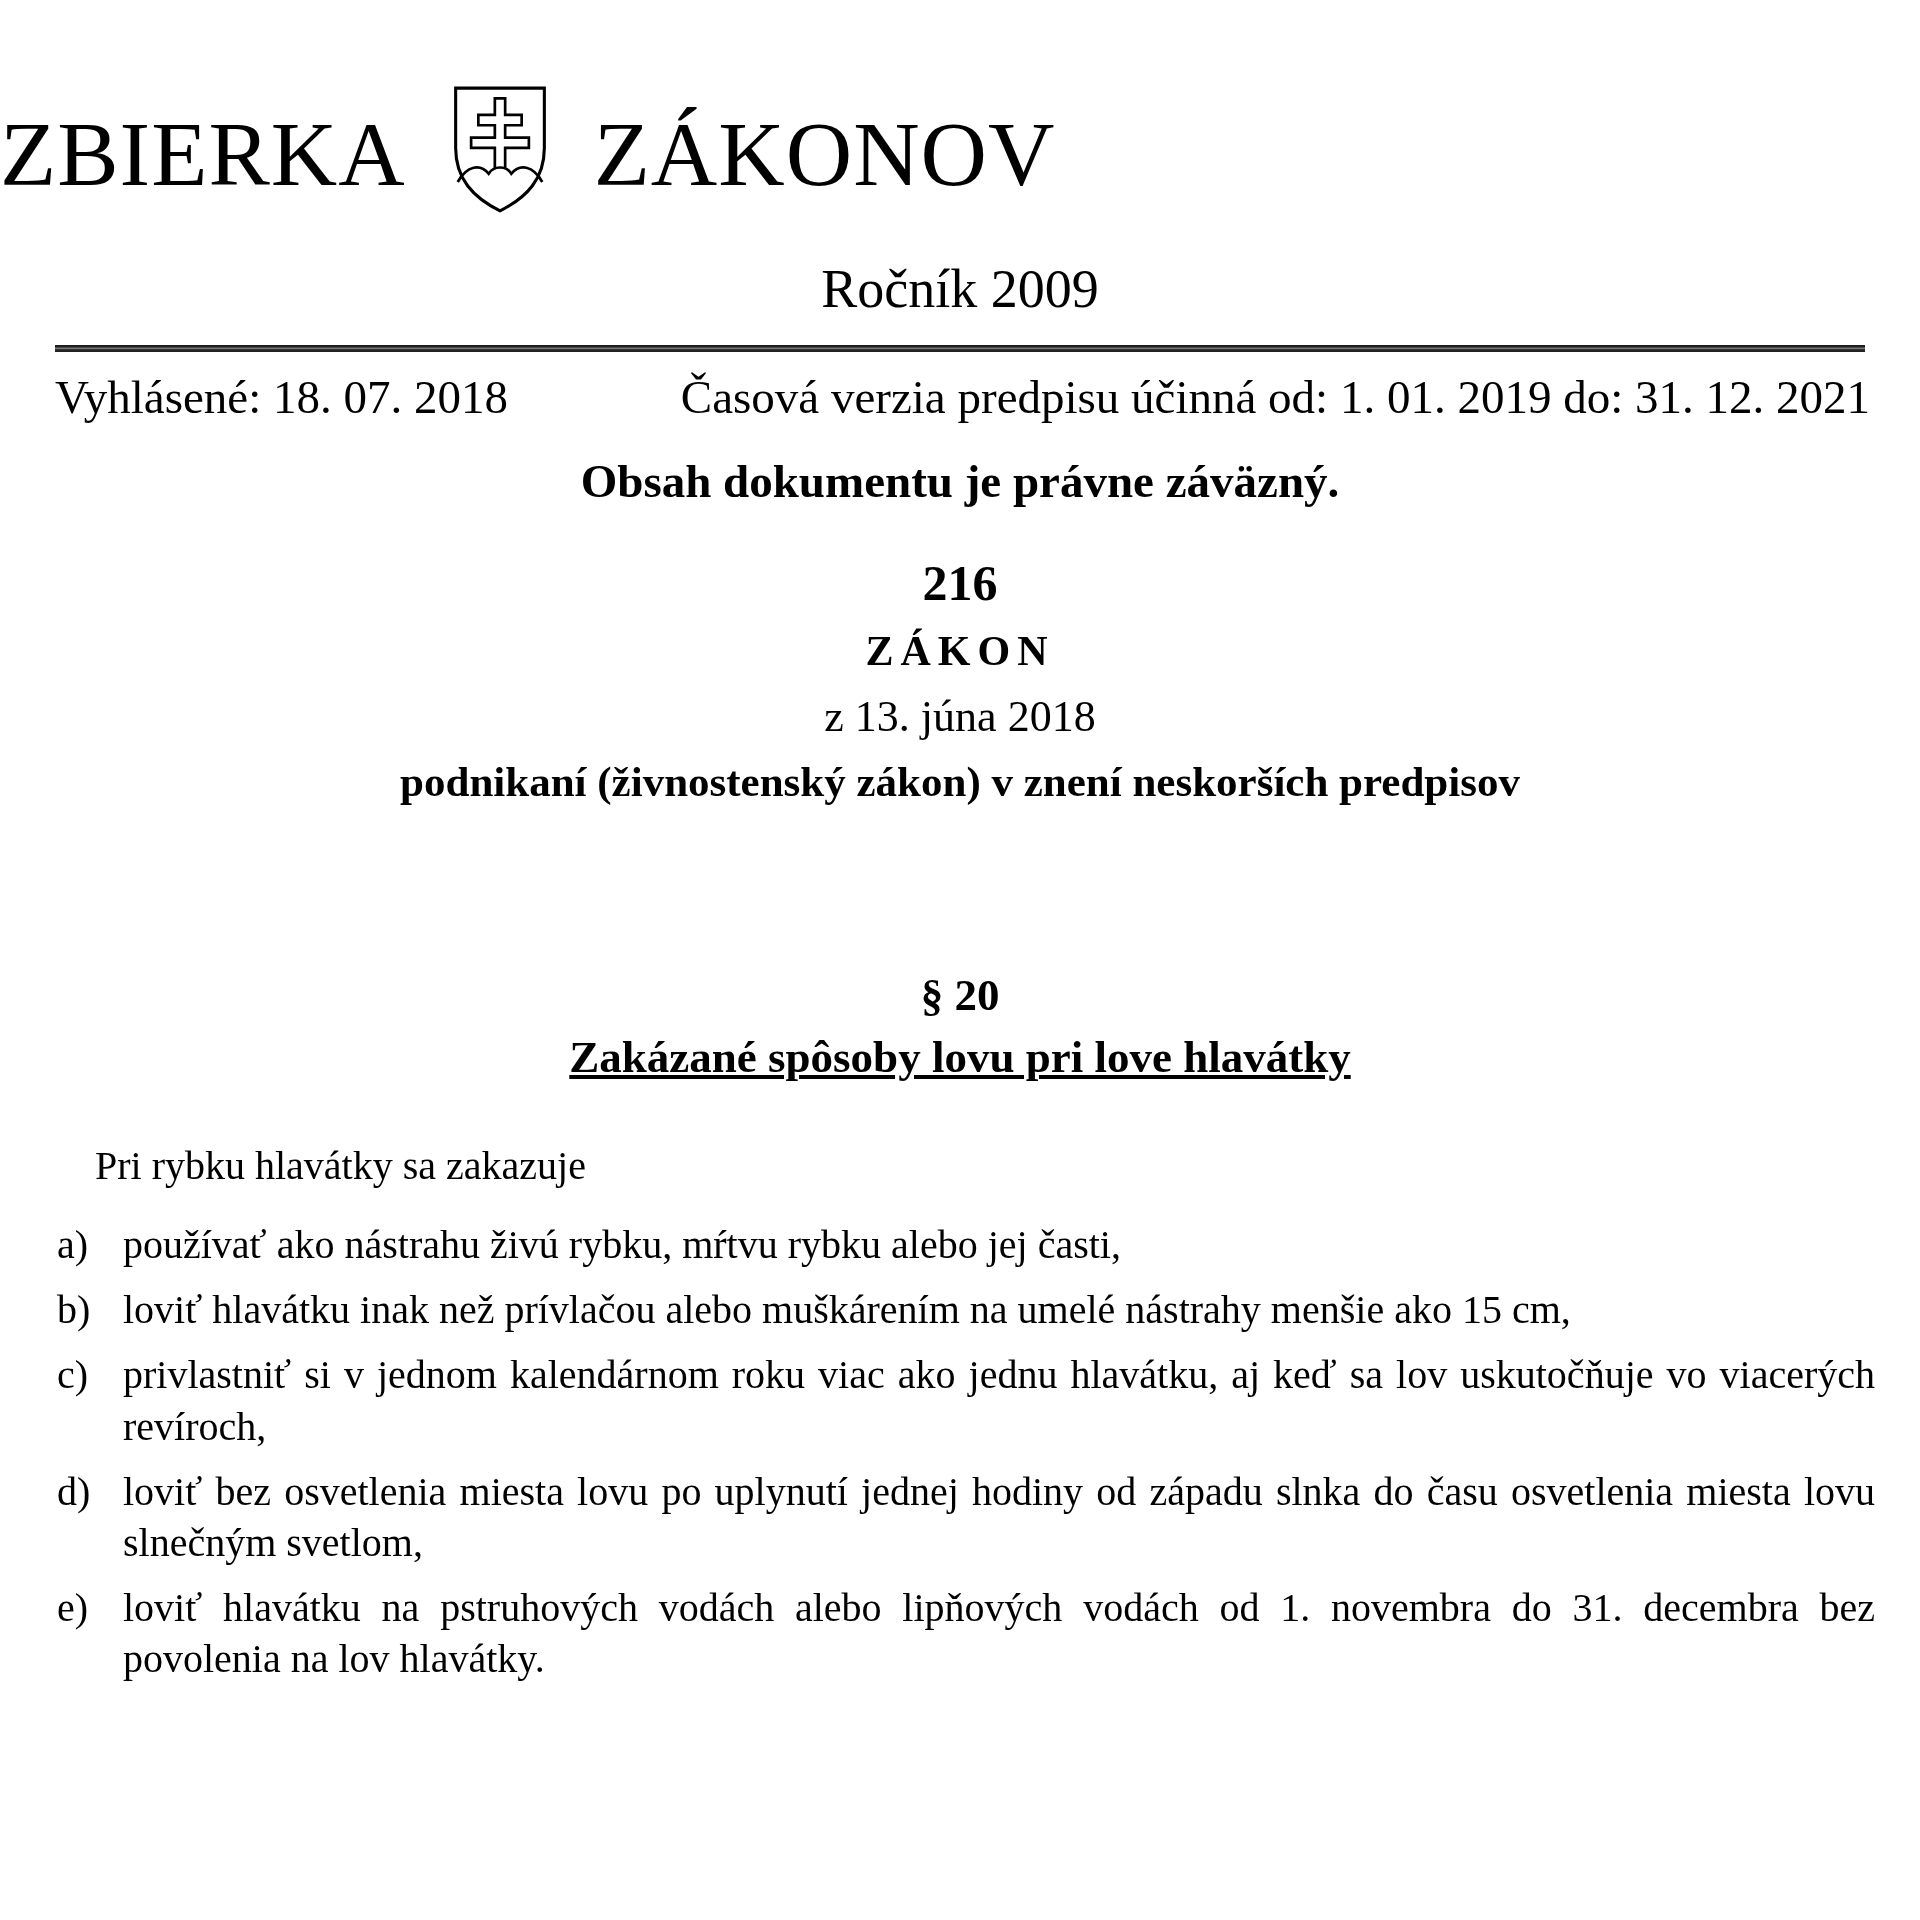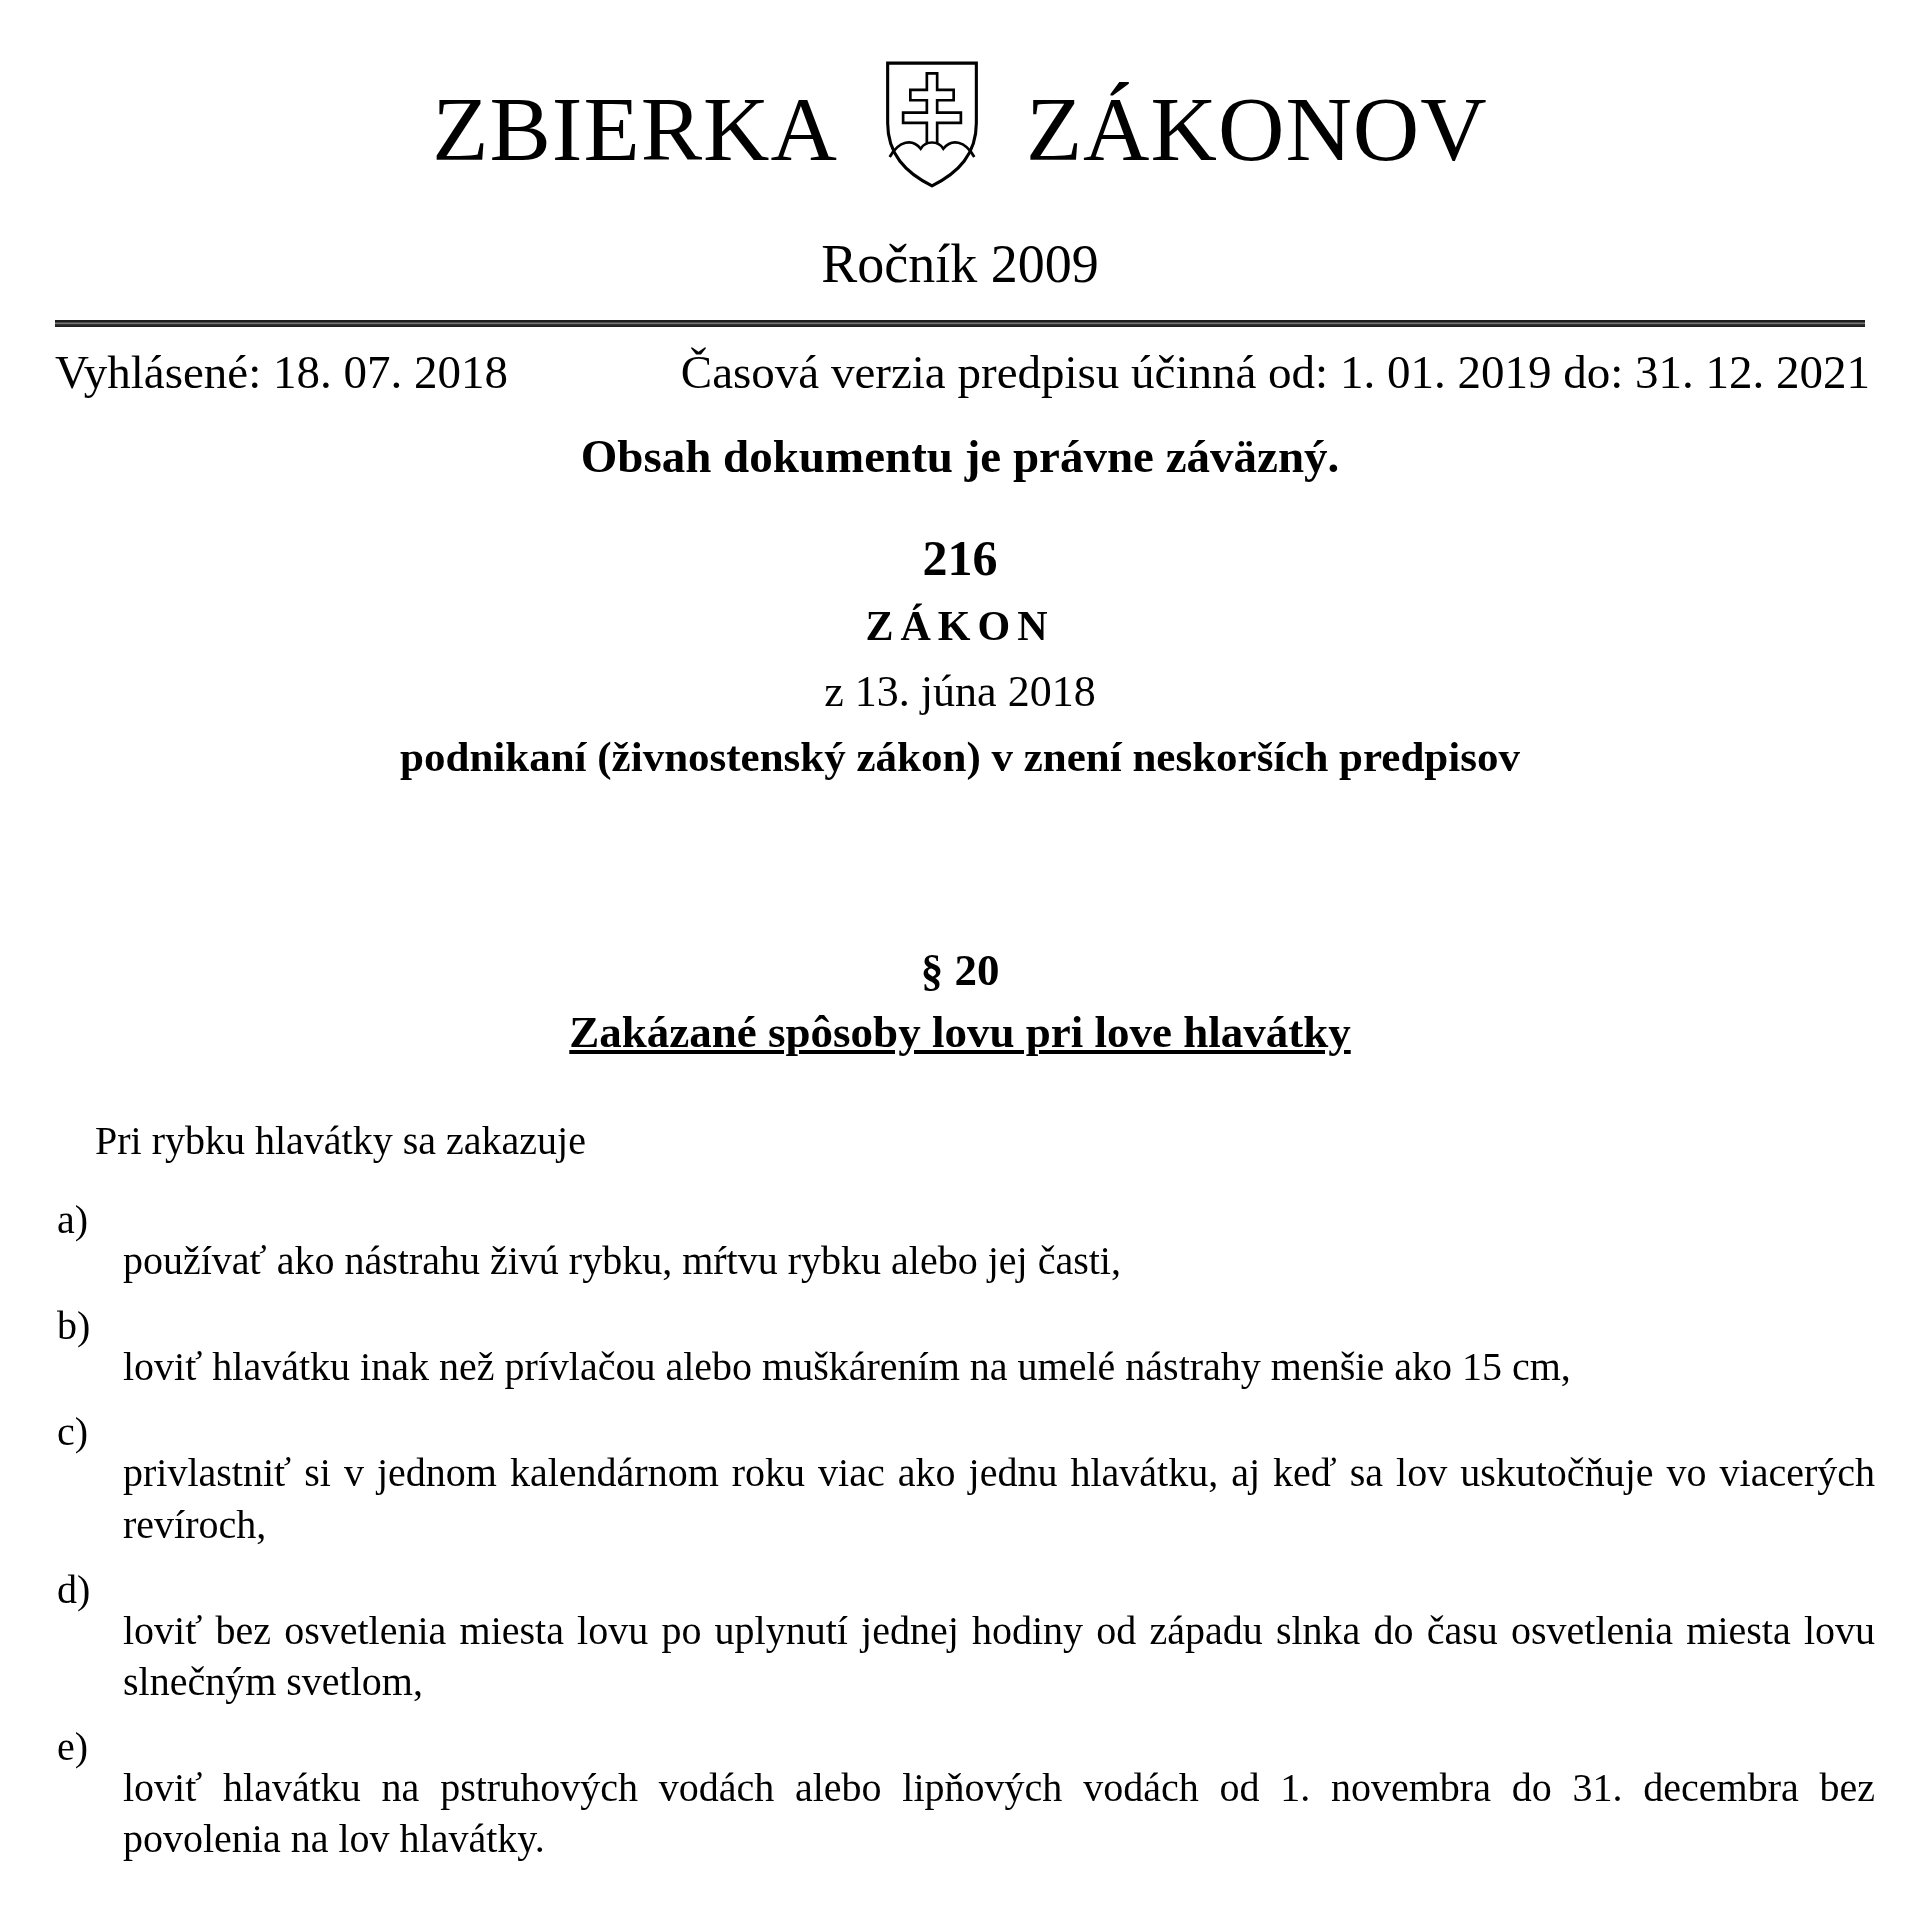--- a/index.html
+++ b/index.html
@@ -7,22 +7,22 @@
     width: 1920px; height: 1920px;
     background: #ffffff;
     color: #000000;
     font-family: "Liberation Serif", "DejaVu Serif", serif;
     overflow: hidden;
   }
   .page { position: relative; width: 1920px; height: 1920px; background: #fff; }
 
   
   .masthead-row {
-    display: flex; justify-content: center; align-items: center;
-    gap: 42px; padding-top: 63px;
+    display: flex; align-items: center;
+    gap: 42px; padding-top: 88px;
   }
   .masthead-title { font-size: 92px; line-height: 1; white-space: nowrap; letter-spacing: 1px; }
   .coa { width: 104px; height: 132px; transform: translateY(-4px); }
   .coa svg { display: block; width: 104px; height: 132px; }
 
   .masthead-sub {
     text-align: center; font-size: 68px; line-height: 1.05;
     margin-top: 22px; letter-spacing: 2px;
   }
   .volume { text-align: center; font-size: 54px; line-height: 1.1; margin-top: 40px; }
@@ -49,21 +49,21 @@
   .intro {
     font-size: 40px; line-height: 1.28;
     margin: 56px 48px 0 57px; text-indent: 38px;
   }
   ol.items {
     list-style: none; margin: 28px 45px 0 57px; padding: 0;
     font-size: 40px; line-height: 1.28;
   }
   ol.items li { display: flex; margin-bottom: 14px; }
   .item-label { flex: 0 0 66px; width: 66px; }
-  .item-text  { flex: 1; text-align: justify; text-align-last: left; margin-top: 41px; }
+  .item-text  { flex: 1; text-align: justify; text-align-last: left; }
 </style>
 </head>
 <body>
 
 <div class="page">
 
   <div class="masthead-row">
     <div class="masthead-title">ZBIERKA</div>
     <div class="coa">
       <svg viewBox="0 0 100 128" xmlns="http://www.w3.org/2000/svg" fill="none">

